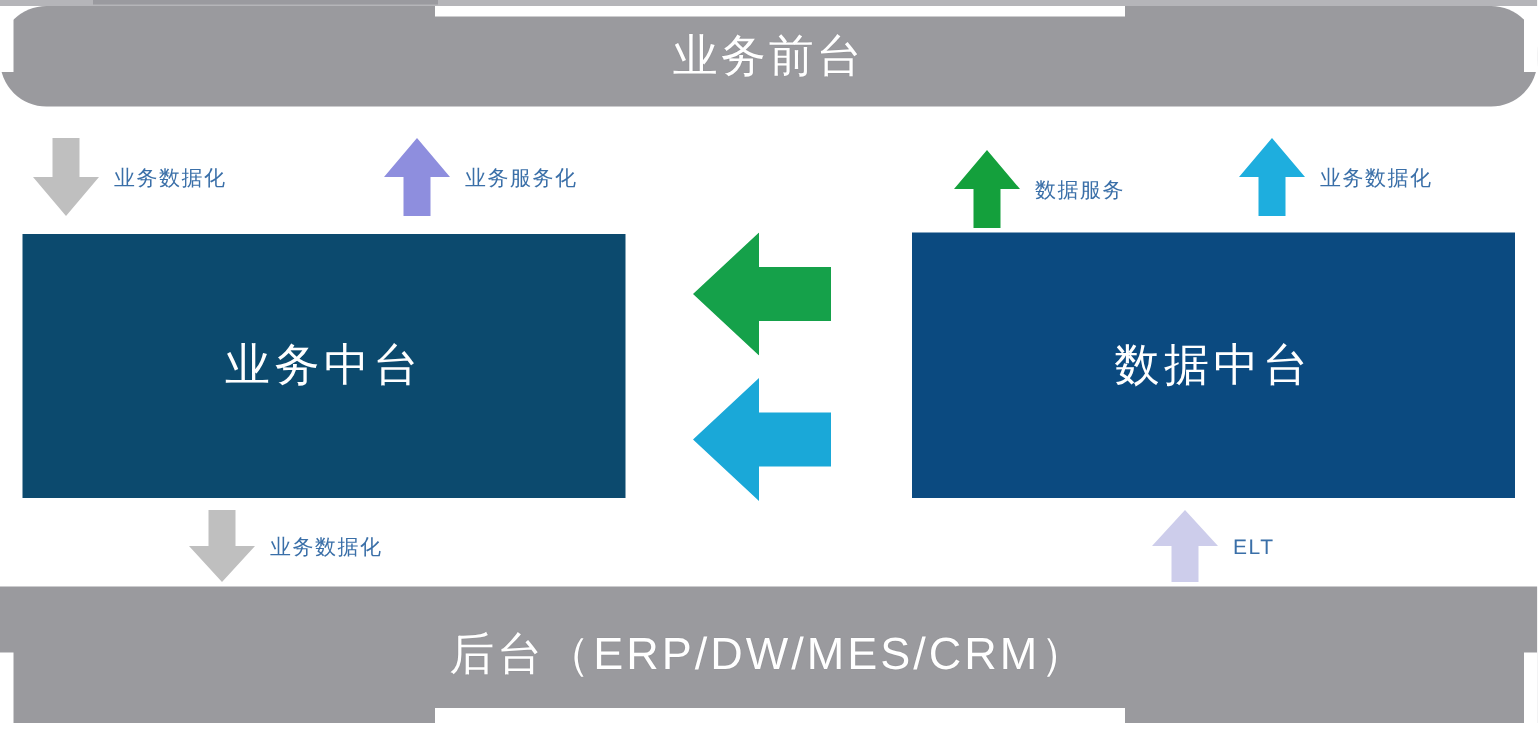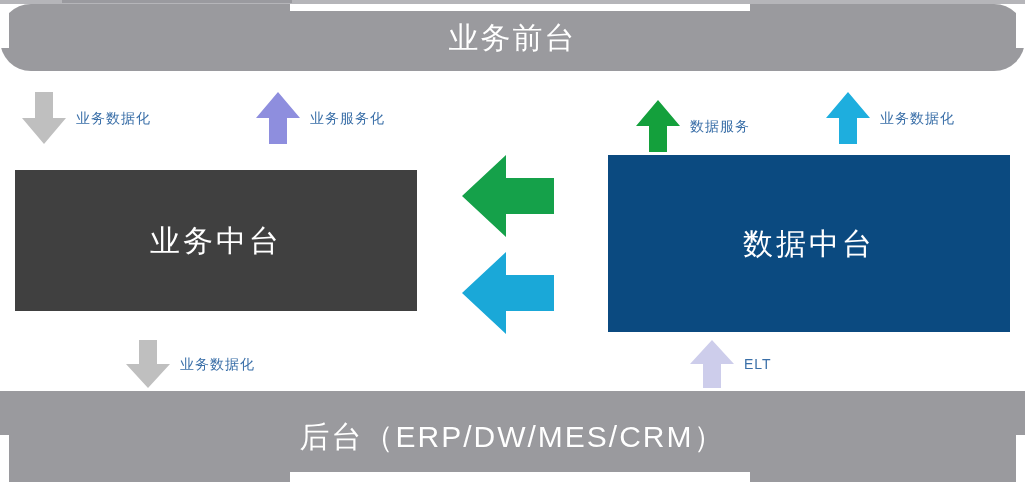--- a/index.html
+++ b/index.html
@@ -118,24 +118,24 @@
   }
   .platform-label {
     color: #ffffff;
     font-size: 30px;
     letter-spacing: 3px;
     line-height: 1;
     white-space: nowrap;
   }
   #box-business {
     left: 15px;
-    top: 170px;
+    top: 156px;
     width: 402px;
-    height: 141px;
-    background: #404040;
+    height: 176px;
+    background: #0c4a6e;
   }
   #box-data {
     left: 608px;
     top: 155px;
     width: 402px;
     height: 177px;
     background: #0b4a80;
   }
 
   
@@ -231,21 +231,21 @@
 
   <div class="flow-item" style="left:126px; top:340px;">
     <span>
       <svg class="arrow-svg" width="44" height="48" viewBox="0 0 44 48" aria-hidden="true">
         <polygon points="13,0 31,0 31,24 44,24 22,48 0,24 13,24" fill="#bfbfbf"></polygon>
       </svg>
     </span>
     <span class="flow-text">业务数据化</span>
   </div>
 
-  <div class="flow-item" style="left:690px; top:340px; ">
+  <div class="flow-item" style="left:768px; top:340px; ">
     <span>
       <svg class="arrow-svg" width="44" height="48" viewBox="0 0 44 48" aria-hidden="true">
         <polygon points="22,0 44,24 31,24 31,48 13,48 13,24 0,24" fill="#cdcdeb"></polygon>
       </svg>
     </span>
     <span class="flow-text">ELT</span>
   </div>
 
   <div class="banner" id="banner-bottom">
     <div class="notch" id="notch-bot-left"></div>

